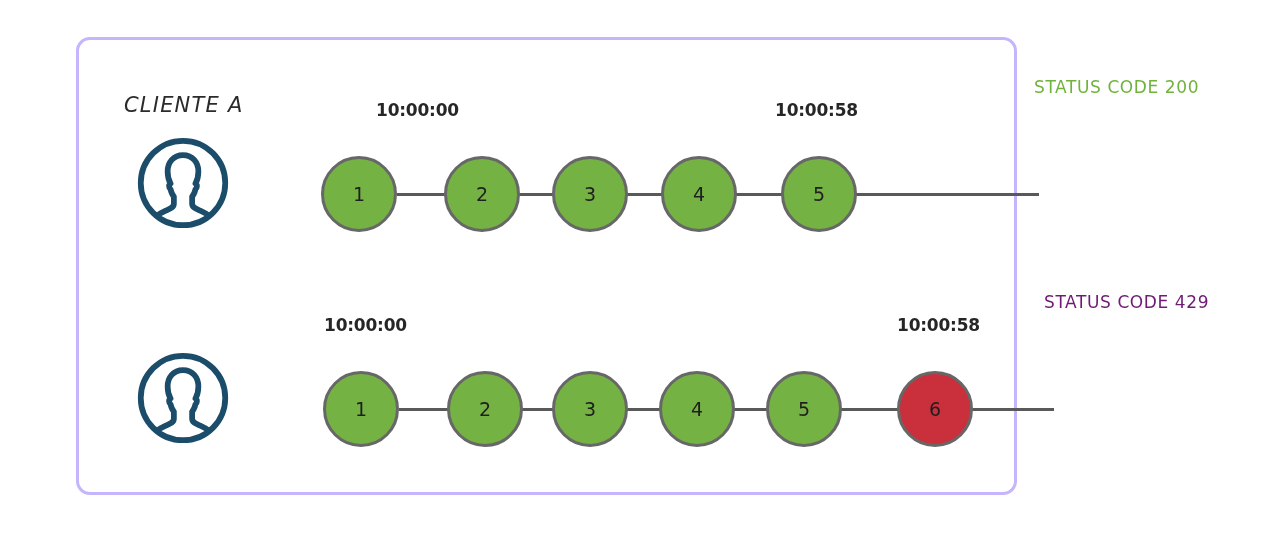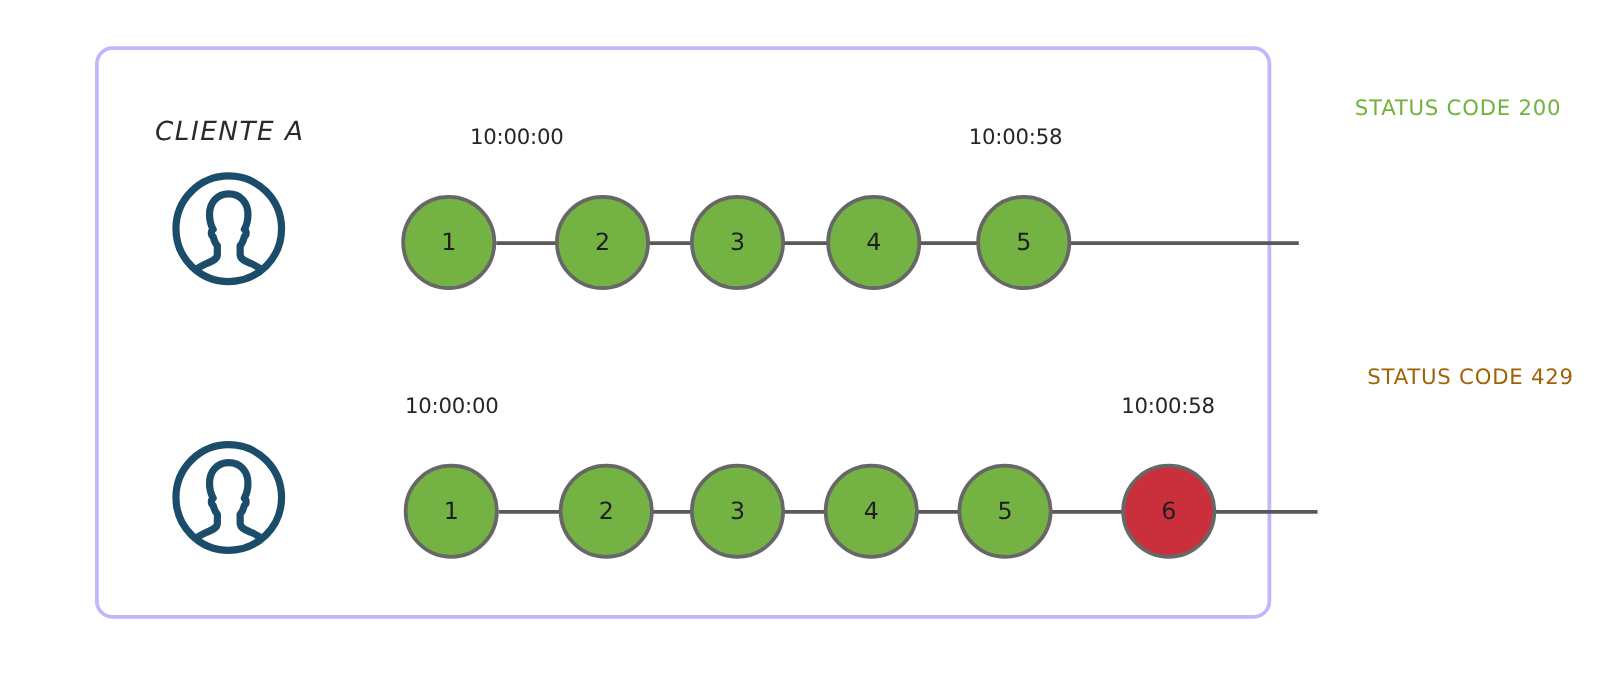--- a/index.html
+++ b/index.html
@@ -62,21 +62,21 @@
     top: 80px;
     width: 96px;
     height: 96px;
   }
 
   .timestamp {
     position: absolute;
     top: 45px;
     font-family: "DejaVu Sans", sans-serif;
     font-size: 17px;
-    font-weight: normal;
+    font-weight: bold;
     color: #262626;
     white-space: nowrap;
     letter-spacing: -0.2px;
   }
 
   .track {
     position: absolute;
     left: 0;
     top: 90px;
     width: 1178px;
@@ -102,37 +102,37 @@
     align-items: center;
     justify-content: center;
     font-family: "DejaVu Sans", sans-serif;
     font-size: 19px;
     color: #1f1f1f;
   }
 
   .status {
     position: absolute;
     top: 22px;
-    text-align: right;
+    text-align: left;
     font-family: "DejaVu Sans", sans-serif;
     line-height: 1.25;
     white-space: nowrap;
   }
   .status .line1 {
     font-size: 17px;
     letter-spacing: 0.6px;
     display: block;
   }
   .status .line2 {
     font-size: 15px;
     letter-spacing: 0.3px;
     display: block;
   }
   .status-ok { color: #71b23d; }
-  .status-err { color: #a16207; }
+  .status-err { color: #701a75; }
 </style>
 </head>
 <body>
 
 <div id="diagram-root">
   <div class="frame">
 
     <div class="row row-a">
 
       <div class="client-label">CLIENTE A</div>

